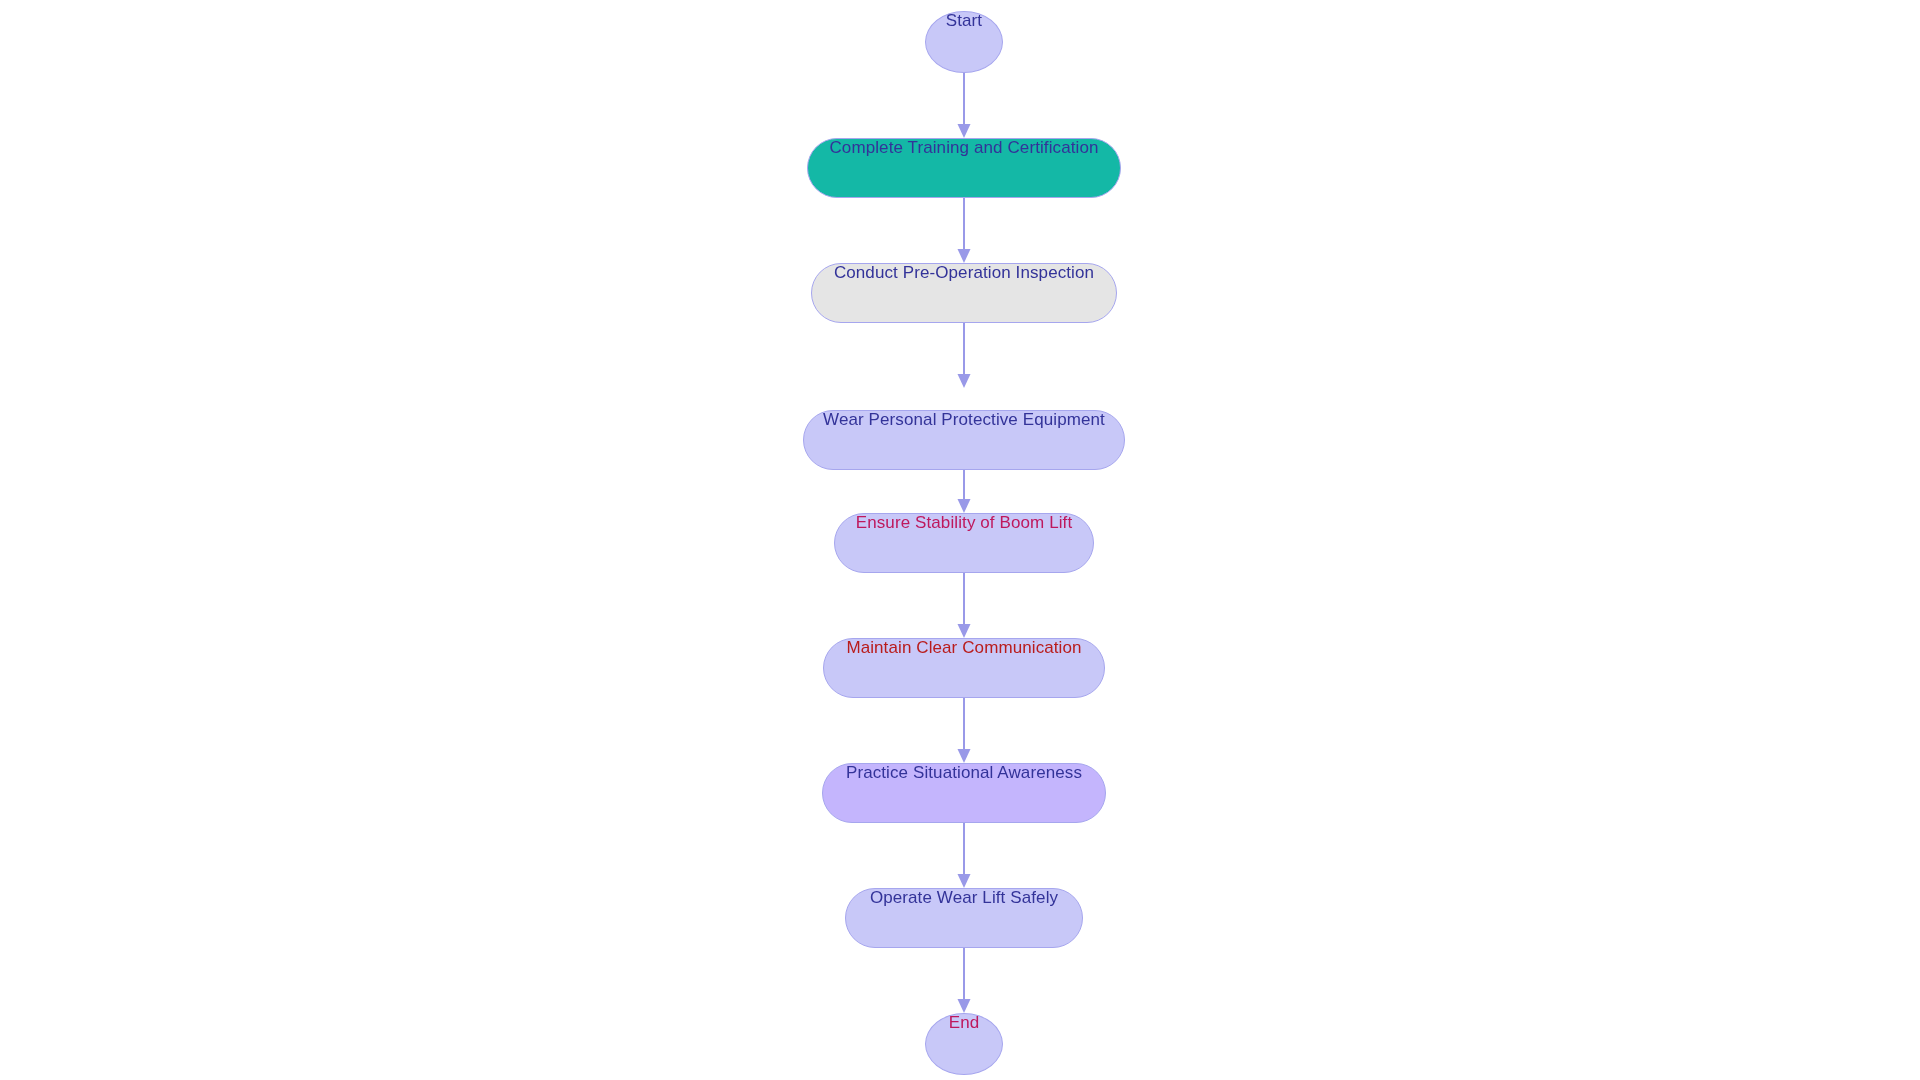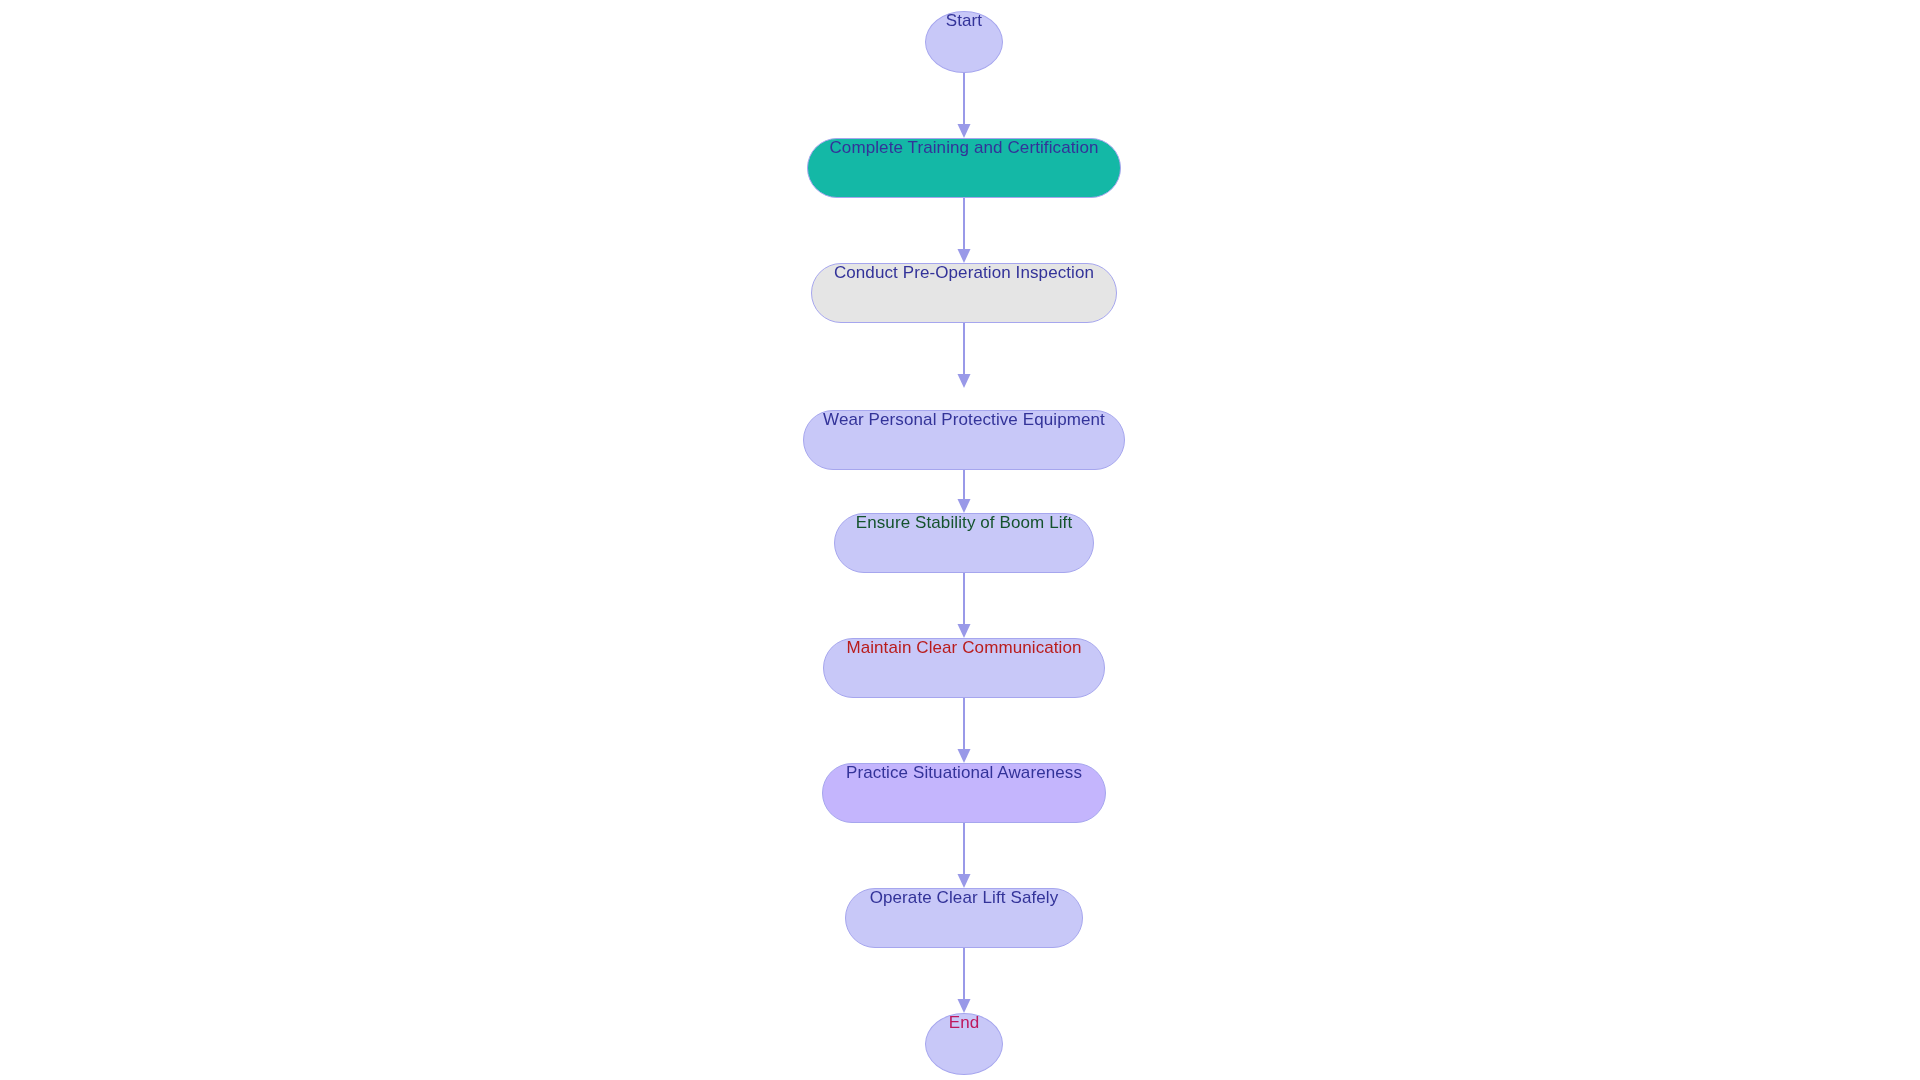--- a/index.html
+++ b/index.html
@@ -100,30 +100,30 @@
       </div>
       <div class="node stadium" style="width: 314px; height: 60px; left: 807px; top: 138px; background: #14b8a6; border-color: rgb(166, 166, 238); color: rgb(51, 51, 153);">
         <span class="node-label">Complete Training and Certification</span>
       </div>
       <div class="node stadium" style="width: 306px; height: 60px; left: 811px; top: 263px; background: #e5e5e5; border-color: rgb(166, 166, 238); color: rgb(51, 51, 153);">
         <span class="node-label">Conduct Pre-Operation Inspection</span>
       </div>
       <div class="node stadium" style="width: 322px; height: 60px; left: 803px; top: 388px; background: rgb(200, 200, 248); border-color: rgb(166, 166, 238); color: rgb(51, 51, 153); margin-top: 22px;">
         <span class="node-label">Wear Personal Protective Equipment</span>
       </div>
-      <div class="node stadium" style="width: 260px; height: 60px; left: 834px; top: 513px; background: rgb(200, 200, 248); border-color: rgb(166, 166, 238); color: #14532d;">
+      <div class="node stadium" style="width: 260px; height: 60px; left: 834px; top: 513px; background: rgb(200, 200, 248); border-color: rgb(166, 166, 238); color: #be185d;">
         <span class="node-label">Ensure Stability of Boom Lift</span>
       </div>
       <div class="node stadium" style="width: 282px; height: 60px; left: 823px; top: 638px; background: rgb(200, 200, 248); border-color: rgb(166, 166, 238); color: #b91c1c;">
         <span class="node-label">Maintain Clear Communication</span>
       </div>
       <div class="node stadium" style="width: 284px; height: 60px; left: 822px; top: 763px; background: #c4b5fd; border-color: rgb(166, 166, 238); color: rgb(51, 51, 153);">
         <span class="node-label">Practice Situational Awareness</span>
       </div>
       <div class="node stadium" style="width: 238px; height: 60px; left: 845px; top: 888px; background: rgb(200, 200, 248); border-color: rgb(166, 166, 238); color: rgb(51, 51, 153);">
-        <span class="node-label">Operate Clear Lift Safely</span>
+        <span class="node-label">Operate Wear Lift Safely</span>
       </div>
       <div class="node terminal" style="width: 78px; height: 62px; left: 925px; top: 1013px; background: rgb(200, 200, 248); border-color: rgb(166, 166, 238); color: #be185d;">
         <span class="node-label">End</span>
       </div>
     </div>
 
 </div>
 
 </body></html>

